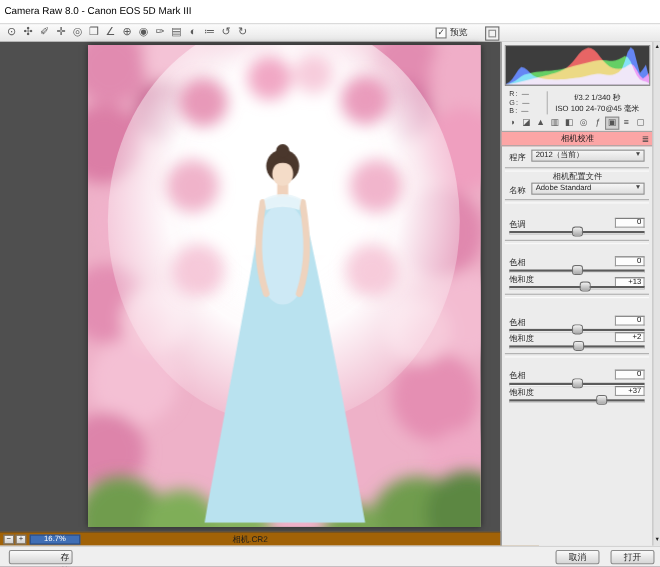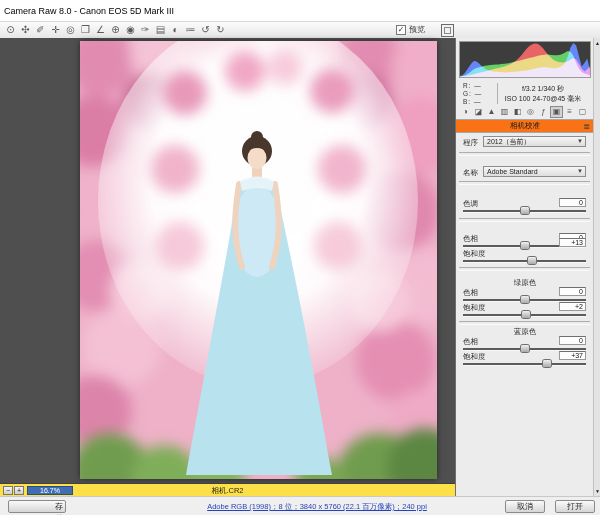--- a/index.html
+++ b/index.html
@@ -18,21 +18,21 @@
   .preview-wrap{position:absolute;left:396px;top:2px;display:flex;align-items:center;gap:3px;}
   .checkbox{width:8px;height:8px;border:1px solid #777;background:#fdfdfd;font-size:8px;line-height:8px;color:#333;text-align:center;}
   .preview-label{font-size:8px;color:#333;}
   .fullscreen-btn{position:absolute;left:441px;top:2px;width:11px;height:11px;border:1px solid #6a6a6a;background:#f2f2f2;}
   .fullscreen-btn:after{content:"";position:absolute;left:2px;top:2px;width:5px;height:5px;border:1px solid #888;}
   
   #canvas{left:0;top:38px;width:455px;height:445px;background:#4f4f4f;}
   #photo{position:absolute;left:80px;top:3px;width:357px;height:438px;box-shadow:0 0 6px rgba(0,0,0,.5);}
   #photo svg{display:block;width:100%;height:100%;}
   
-  #cstatus{left:0;top:483px;width:490px;height:13px;background:#fde047;border-top:1px solid #404040;}
+  #cstatus{left:0;top:483px;width:490px;height:13px;background:#a16207;border-top:1px solid #404040;}
   .zbtn{position:absolute;top:2px;width:10px;height:9px;background:linear-gradient(#f4f4f4,#cfcfcf);
         border:1px solid #777;font-size:7px;line-height:8px;text-align:center;color:#222;box-sizing:border-box;}
   #zoom-minus{left:3px;} #zoom-plus{left:14px;}
   #zoom-field{position:absolute;left:27px;top:2px;width:46px;height:9px;background:#3f6eb5;border:1px solid #2b4d86;
         color:#fff;font-size:7px;line-height:8px;text-align:center;box-sizing:border-box;}
   #filename{position:absolute;left:0;top:2px;width:455px;text-align:center;font-size:7.5px;color:#1d1d1d;pointer-events:none;}
   
   #footer{left:0;top:496px;width:600px;height:19px;background:#efefef;border-top:1px solid #c8c8c8;}
   .btn{position:absolute;top:3px;height:13px;background:linear-gradient(#fafafa,#d6d6d6);
        border:1px solid #8a8a8a;border-radius:2px;font-size:8px;line-height:12px;text-align:center;
@@ -45,21 +45,21 @@
   
   #panel{left:455px;top:38px;width:145px;height:458px;background:#ececec;border-left:1px solid #6f6f6f;box-sizing:border-box;}
   #histbox{position:absolute;left:3px;top:3px;width:132px;height:37px;background:#3d3d3d;border:1px solid #9a9a9a;box-sizing:border-box;}
   #histbox svg{display:block;width:100%;height:100%;}
   .rgbrow{position:absolute;left:7px;font-size:6.5px;color:#333;letter-spacing:1px;}
   #vdiv{position:absolute;left:41px;top:45px;width:1px;height:21px;background:#b0b0b0;}
   .exif{position:absolute;left:44px;width:86px;text-align:center;font-size:7px;color:#1f1f1f;white-space:nowrap;}
   #tabsrow{position:absolute;left:3px;top:68px;display:flex;}
   .ptab{width:13px;height:12px;font-size:8px;line-height:12px;text-align:center;color:#555;cursor:pointer;}
   .ptab.active{background:#d2d2d2;border:1px solid #8a8a8a;box-sizing:border-box;line-height:10px;}
-  #ptitle{position:absolute;left:0;top:81px;width:138px;height:12px;background:#f97316;
+  #ptitle{position:absolute;left:0;top:81px;width:138px;height:12px;background:#fca5a5;
           border-top:1px solid #a6a6a6;border-bottom:1px solid #a6a6a6;}
   #ptitle span.t{display:block;text-align:center;font-size:7.5px;line-height:12px;color:#1a1a1a;}
   #panel-menu{position:absolute;right:4px;top:2px;font-size:8px;color:#444;cursor:pointer;line-height:9px;}
   .plabel{position:absolute;left:7px;font-size:7.5px;color:#2c2c2c;}
   .sel{position:absolute;left:27px;width:103px;height:11px;background:linear-gradient(#f6f6f6,#dedede);
        border:1px solid #8d8d8d;box-sizing:border-box;font-size:7px;line-height:9px;color:#222;
        padding-left:3px;cursor:pointer;}
   .sel .arr{position:absolute;right:2px;top:0;font-size:6px;color:#444;}
   .hline{position:absolute;left:3px;width:131px;height:2px;border-top:1px solid #adadad;border-bottom:1px solid #fafafa;}
   .shead{position:absolute;left:0;width:138px;text-align:center;font-size:7.5px;color:#2c2c2c;}
@@ -185,21 +185,20 @@
 
   <div class="abs" id="cstatus">
     <span class="zbtn" id="zoom-minus">−</span>
     <span class="zbtn" id="zoom-plus">+</span>
     <span id="zoom-field">16.7%</span>
     <span id="filename">相机.CR2</span>
   </div>
 
   <div class="abs" id="footer">
     <span class="btn" id="save-btn">存储图像...</span>
-    <span id="wf-link">Adobe RGB (1998)；8 位；3840 x 5760 (22.1 百万像素)；240 ppi</span>
     <span class="btn" id="cancel-btn">取消</span>
     <span class="btn" id="open-btn">打开</span>
   </div>
 
   <div class="abs" id="panel">
 
     <div id="histbox">
       <svg viewBox="0 0 130 35" preserveAspectRatio="none">
         <rect x="0" y="0" width="130" height="35" fill="#3d3d3d"></rect>
         <polygon fill="#e03535" style="mix-blend-mode:screen" points="0,35 0.0,34.6 2.8,34.3 5.5,34.0 8.3,33.6 11.1,32.9 13.8,32.2 16.6,31.5 19.4,30.8 22.1,30.1 24.9,29.4 27.7,28.7 30.4,28.0 33.2,27.3 36.0,26.6 38.7,25.9 41.5,25.2 44.3,24.5 47.0,23.4 49.8,22.4 52.6,21.0 55.3,19.3 58.1,16.8 60.9,14.0 63.6,10.5 66.4,7.0 69.1,4.2 71.9,2.5 74.7,1.4 77.4,1.8 80.2,3.5 83.0,6.3 85.7,9.8 88.5,13.3 91.3,16.1 94.0,18.2 96.8,19.6 99.6,20.3 102.3,20.6 105.1,20.3 107.9,19.3 110.6,17.5 113.4,16.1 116.2,17.5 118.9,21.7 121.7,26.6 124.5,29.4 127.2,27.3 130.0,24.5 130,35"></polygon>
@@ -232,59 +231,58 @@
       <span class="t">相机校准</span>
       <span id="panel-menu">≣</span>
     </div>
 
     <span class="plabel" style="top:100px">程序</span>
     <span class="sel" style="top:98px">
       <span>2012（当前）</span><span class="arr">▼</span>
     </span>
 
     <span class="hline" style="top:114px"></span>
+    <span class="shead" style="top:118px">相机配置文件</span>
     <span class="plabel" style="top:130px">名称</span>
     <span class="sel" style="top:128px">
       <span>Adobe Standard</span><span class="arr">▼</span>
     </span>
 
     <span class="hline" style="top:143px"></span>
     <span class="plabel" style="top:161px">色调</span>
     <input class="sval" style="top: 160px;" readonly="" value="0">
     <span class="strack" style="top:172px">
       <span class="sthumb" style="left: calc(50% - 4px);"></span>
     </span>
 
     <span class="hline" style="top:180px"></span>
     <span class="plabel" style="top:196px">色相</span>
     <input class="sval" style="top: 195px;" readonly="" value="0">
     <span class="strack" style="top:207px">
       <span class="sthumb" style="left: calc(50% - 4px);"></span>
     </span>
     <span class="plabel" style="top:211px">饱和度</span>
-    <input class="sval" style="top: 200px;" readonly="" value="+13">
+    <input class="sval" style="top: 214px;" readonly="" value="+13">
     <span class="strack" style="top:222px">
       <span class="sthumb" style="left: calc(56% - 4px);"></span>
     </span>
 
     <span class="hline" style="top:229px"></span>
-    <span class="shead" style="top:240px">绿原色</span>
     <span class="plabel" style="top:250px">色相</span>
     <input class="sval" style="top: 249px;" readonly="" value="0">
     <span class="strack" style="top:261px">
       <span class="sthumb" style="left: calc(50% - 4px);"></span>
     </span>
     <span class="plabel" style="top:265px">饱和度</span>
     <input class="sval" style="top: 264px;" readonly="" value="+2">
     <span class="strack" style="top:276px">
       <span class="sthumb" style="left: calc(51% - 4px);"></span>
     </span>
 
     <span class="hline" style="top:283px"></span>
-    <span class="shead" style="top:289px">蓝原色</span>
     <span class="plabel" style="top:299px">色相</span>
     <input class="sval" style="top: 298px;" readonly="" value="0">
     <span class="strack" style="top:310px">
       <span class="sthumb" style="left: calc(50% - 4px);"></span>
     </span>
     <span class="plabel" style="top:314px">饱和度</span>
     <input class="sval" style="top: 313px;" readonly="" value="+37">
     <span class="strack" style="top:325px">
       <span class="sthumb" style="left: calc(68% - 4px);"></span>
     </span>

